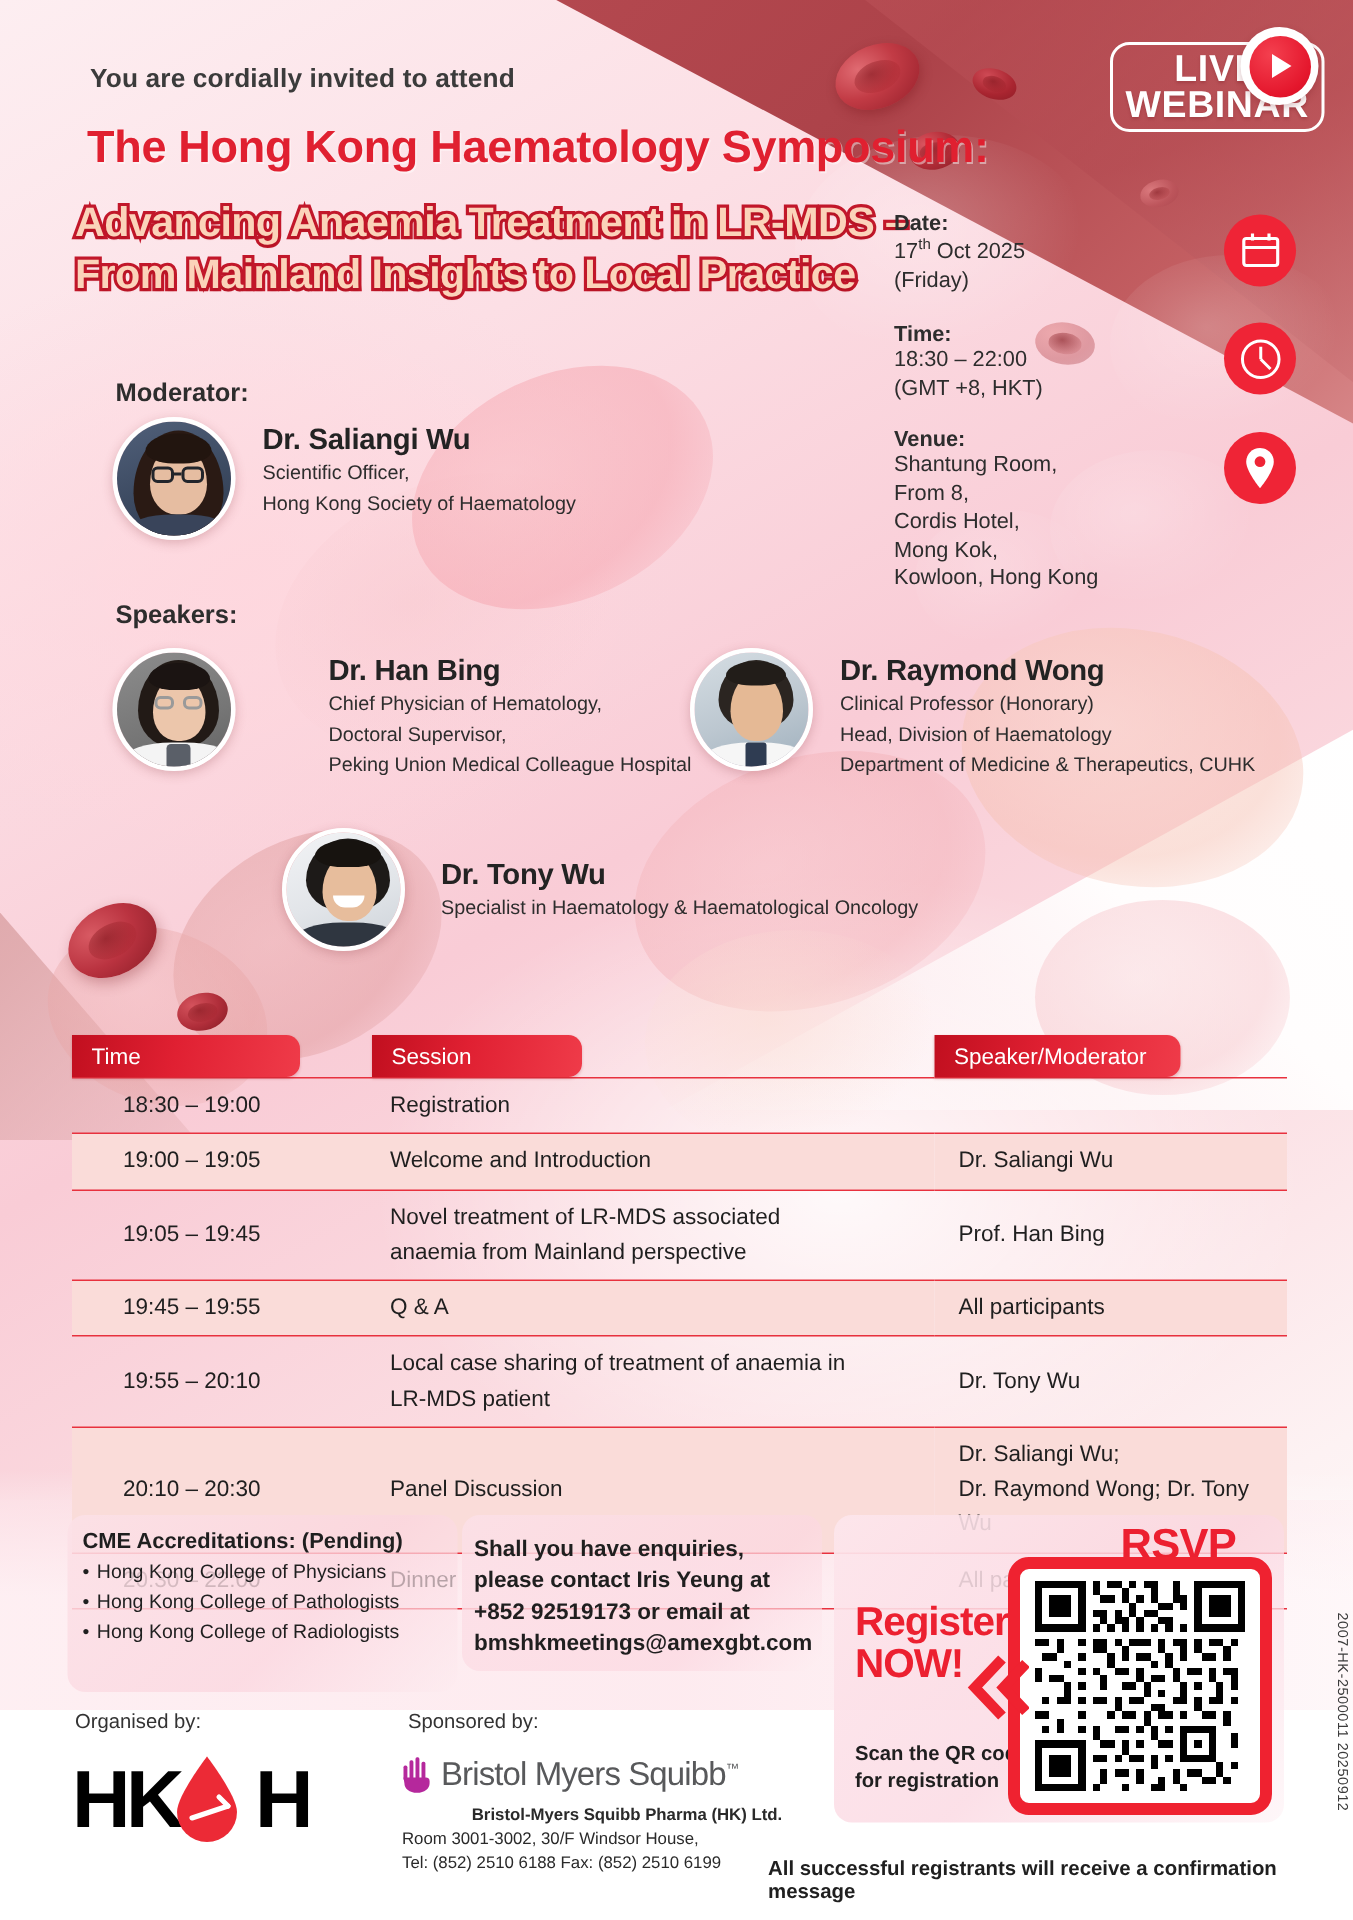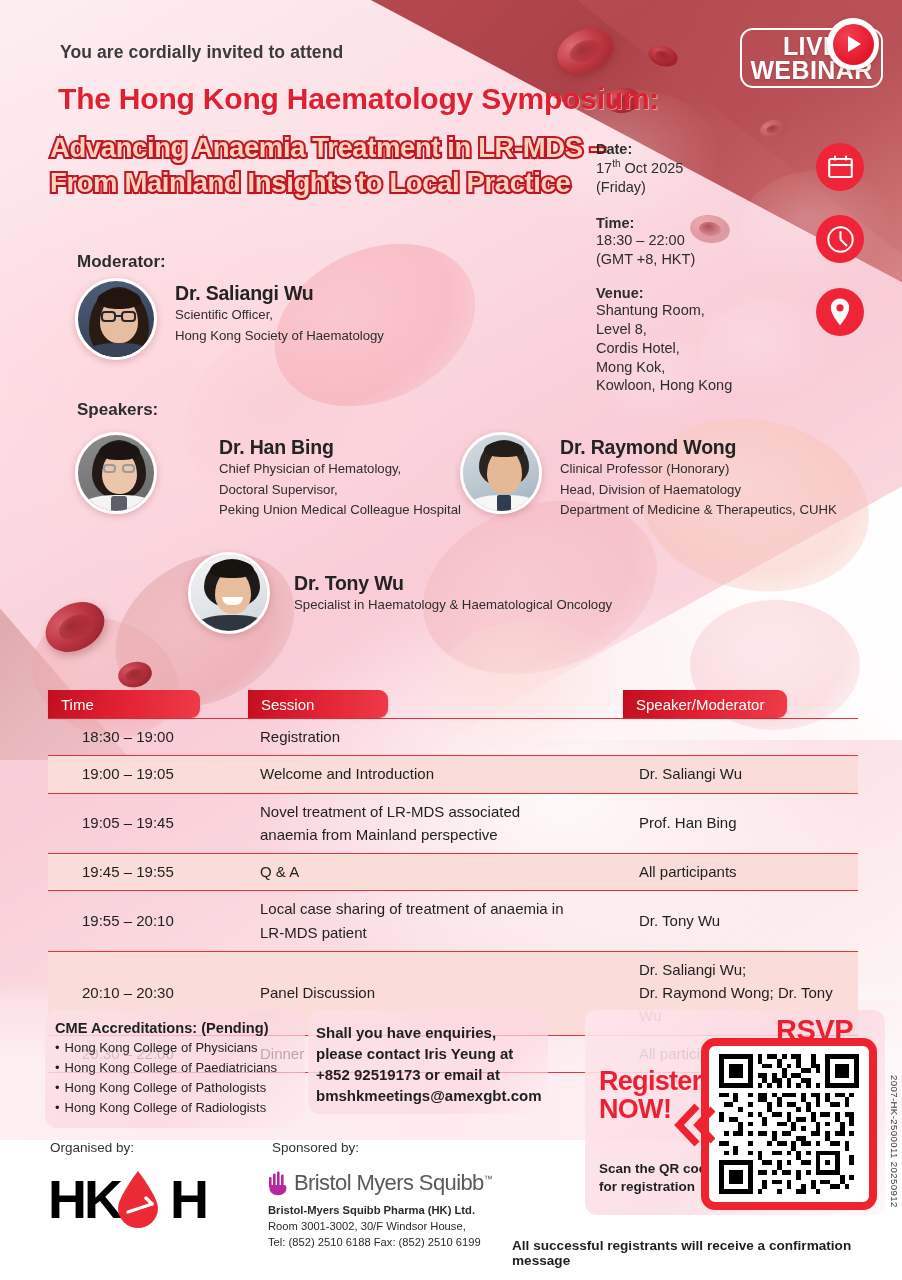--- a/index.html
+++ b/index.html
@@ -228,21 +228,21 @@
   #cme-box li { font-size:13px; color:#1f1f1f; line-height:1.55; }
   #cme-box li::before { content:"\2022"; margin-right:5px; }
 
   #enq-box {
     left:308px; top:1010px; width:240px; padding:12px 8px 8px 8px;
     background:linear-gradient(135deg,rgba(252,224,231,.9),rgba(252,216,225,.7) 70%,rgba(254,240,243,.5));
   }
   #enq-box p { font-size:15px; font-weight:bold; color:#1f1f1f; line-height:1.4; }
 
   #rsvp-box {
-    left:585px; top:1010px; width:300px; height:205px;
+    left:556px; top:1010px; width:300px; height:205px;
     background:linear-gradient(135deg,rgba(253,230,236,.95),rgba(251,216,226,.8) 55%,rgba(254,243,246,.65));
     text-decoration:underline;
   }
   .rsvp-title {
     position:absolute; right:32px; top:4px;
     font-size:29px; font-weight:bold; color:#ec2030; letter-spacing:-.5px;
   }
   .reg-now {
     position:absolute; left:14px; top:58px;
     font-size:27px; font-weight:bold; color:#ec2030; line-height:1.02; letter-spacing:-.7px;
@@ -268,21 +268,21 @@
 
   #hksh-logo { position:absolute; left:48px; top:1168px; width:162px; height:62px; }
   #hksh-logo svg { display:block; }
 
   #bms-logo { position:absolute; left:268px; top:1168px; width:226px; height:30px; display:flex; align-items:center; }
   .bms-mark { width:20px; height:26px; margin-right:6px; position:relative; }
   .bms-word { font-size:22px; color:#58595b; letter-spacing:-.6px; white-space:nowrap; }
   .bms-tm { font-size:9px; vertical-align:super; }
 
   #bms-addr { position:absolute; left:268px; top:1203px; width:300px; }
-  #bms-addr .l1 { font-size:11.2px; font-weight:bold; color:#2a2a2a; line-height:1.42; }
+  #bms-addr .l1 { font-size:11.2px; font-weight:bold; color:#2a2a2a; line-height:1.42;text-align:center; }
   #bms-addr .ln { font-size:11.2px; color:#2a2a2a; line-height:1.42; }
 
   #confirm-note {
     position:absolute; left:512px; top:1238px;
     font-size:13.6px; font-weight:bold; color:#1f1f1f;
   }
   #jobcode {
     position:absolute; right:2px; top:1075px;
     font-size:9.6px; color:#3a3a3a; white-space:nowrap;
     writing-mode:vertical-rl; text-orientation:mixed; letter-spacing:.4px;
@@ -366,21 +366,21 @@
       <svg width="29" height="29" viewBox="0 0 29 29" fill="none" stroke="#fff" stroke-width="2">
         <circle cx="14.5" cy="14.5" r="12.2"></circle>
         <line x1="14.5" y1="14.5" x2="14.5" y2="6.2"></line>
         <line x1="14.5" y1="14.5" x2="21" y2="21"></line>
       </svg>
     </div>
 
     <div class="info-block" id="info-venue">
       <div class="lbl">Venue:</div>
       <div class="val">Shantung Room,</div>
-      <div class="val">Level 8,</div>
+      <div class="val">From 8,</div>
       <div class="val">Cordis Hotel,</div>
       <div class="val">Mong Kok,</div>
       <div class="val">Kowloon, Hong Kong</div>
     </div>
     <div class="info-icon" id="icon-venue">
       <svg width="24" height="30" viewBox="0 0 24 30">
         <path d="M12 1.6C6.9 1.6 2.8 5.7 2.8 10.8c0 6.6 9.2 17.6 9.2 17.6s9.2-11 9.2-17.6C21.2 5.7 17.1 1.6 12 1.6z" fill="#fff"></path>
         <circle cx="12" cy="10.8" r="3.6" fill="#ef2436"></circle>
       </svg>
     </div>
@@ -536,21 +536,20 @@
               </td>
           </tr>
         </tbody>
       </table>
     </div>
 
     <div class="fbox" id="cme-box">
       <div class="t">CME Accreditations: (Pending)</div>
       <ul>
         <li>Hong Kong College of Physicians</li>
-        <li>Hong Kong College of Paediatricians</li>
         <li>Hong Kong College of Pathologists</li>
         <li>Hong Kong College of Radiologists</li>
       </ul>
     </div>
 
     <div class="fbox" id="enq-box">
       <p>Shall you have enquiries,</p>
       <p>please contact Iris Yeung at</p>
       <p>+852 92519173 or email at</p>
       <p>bmshkmeetings@amexgbt.com</p>

